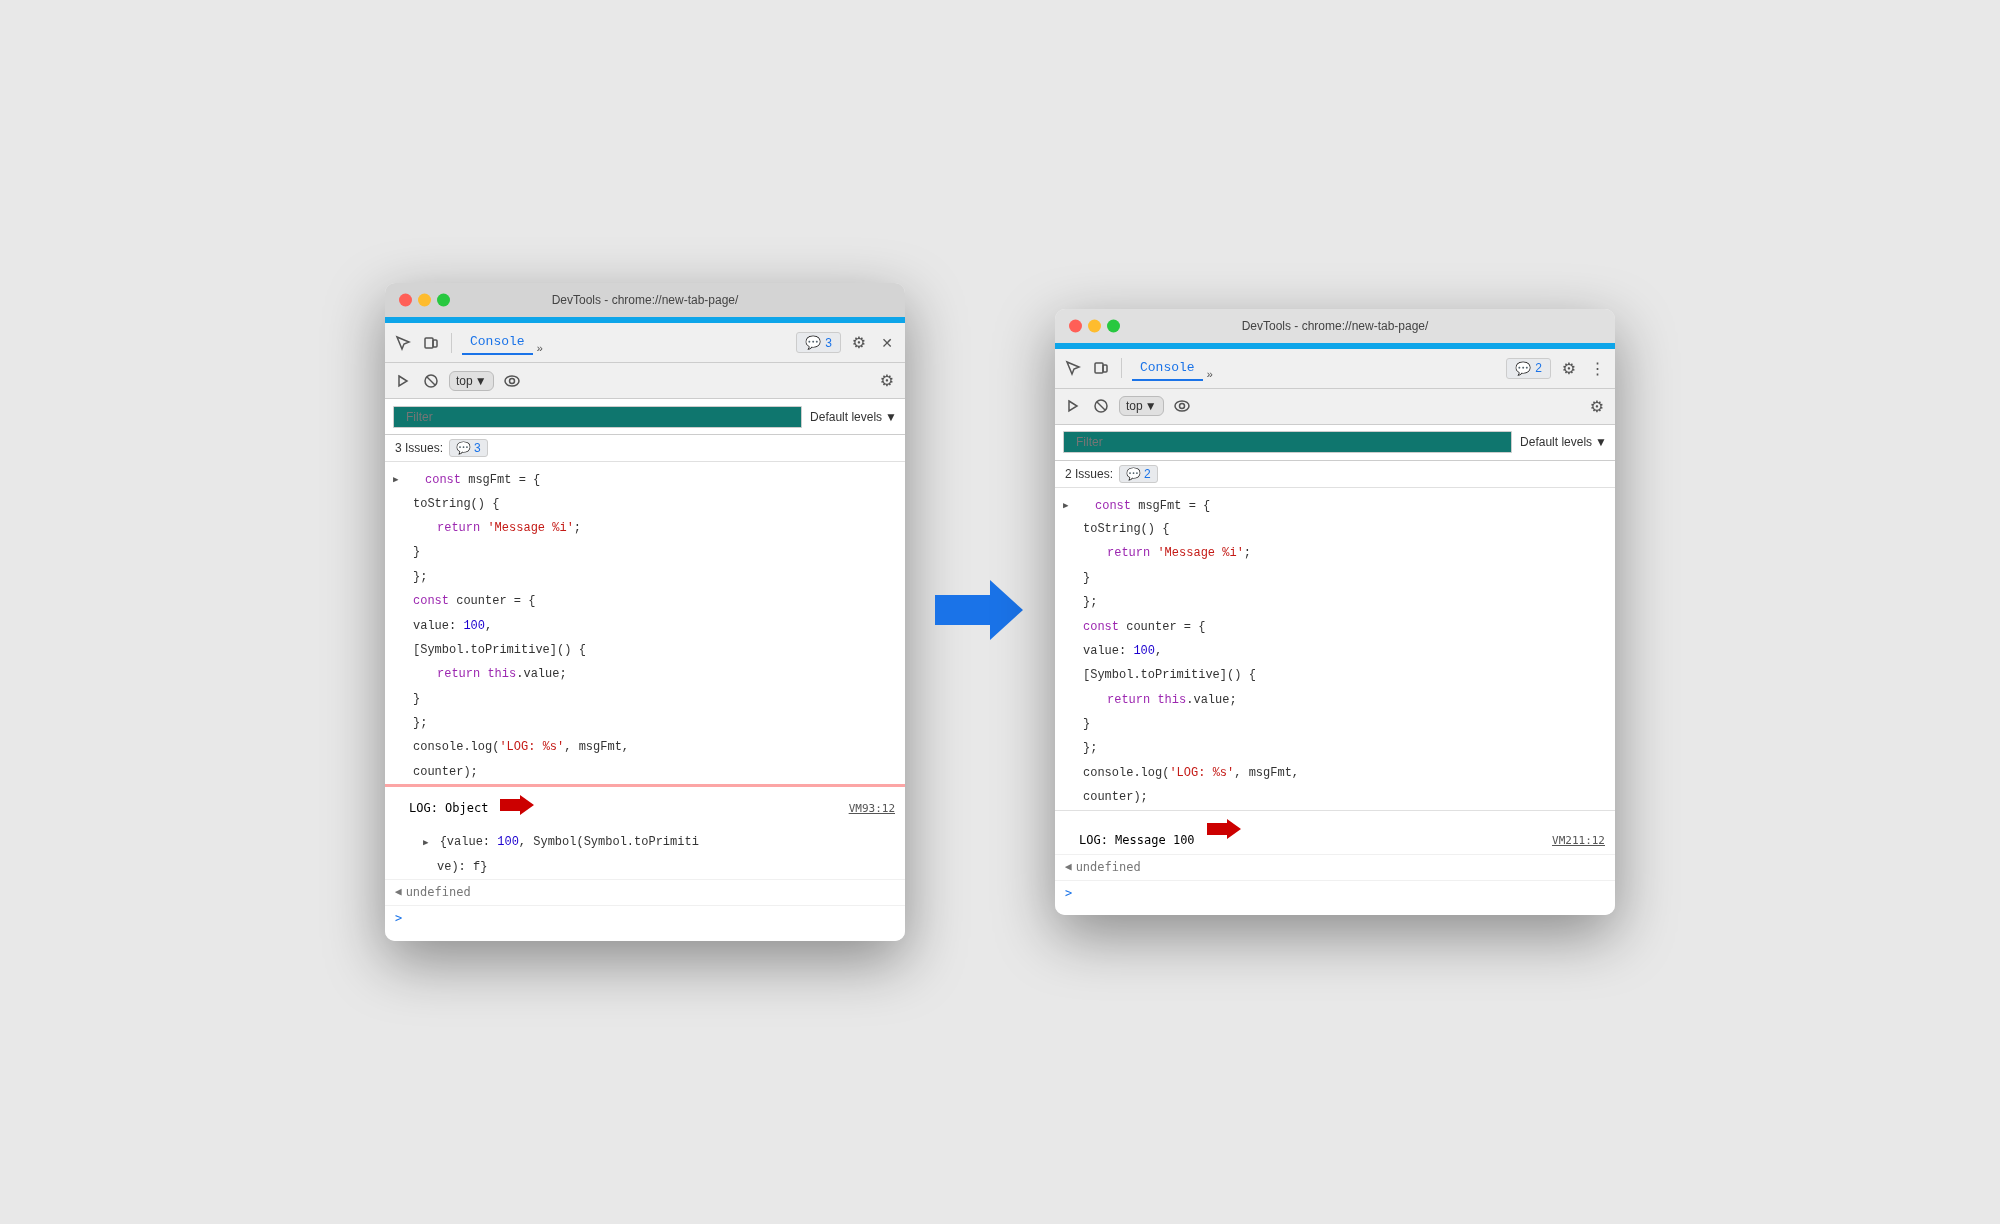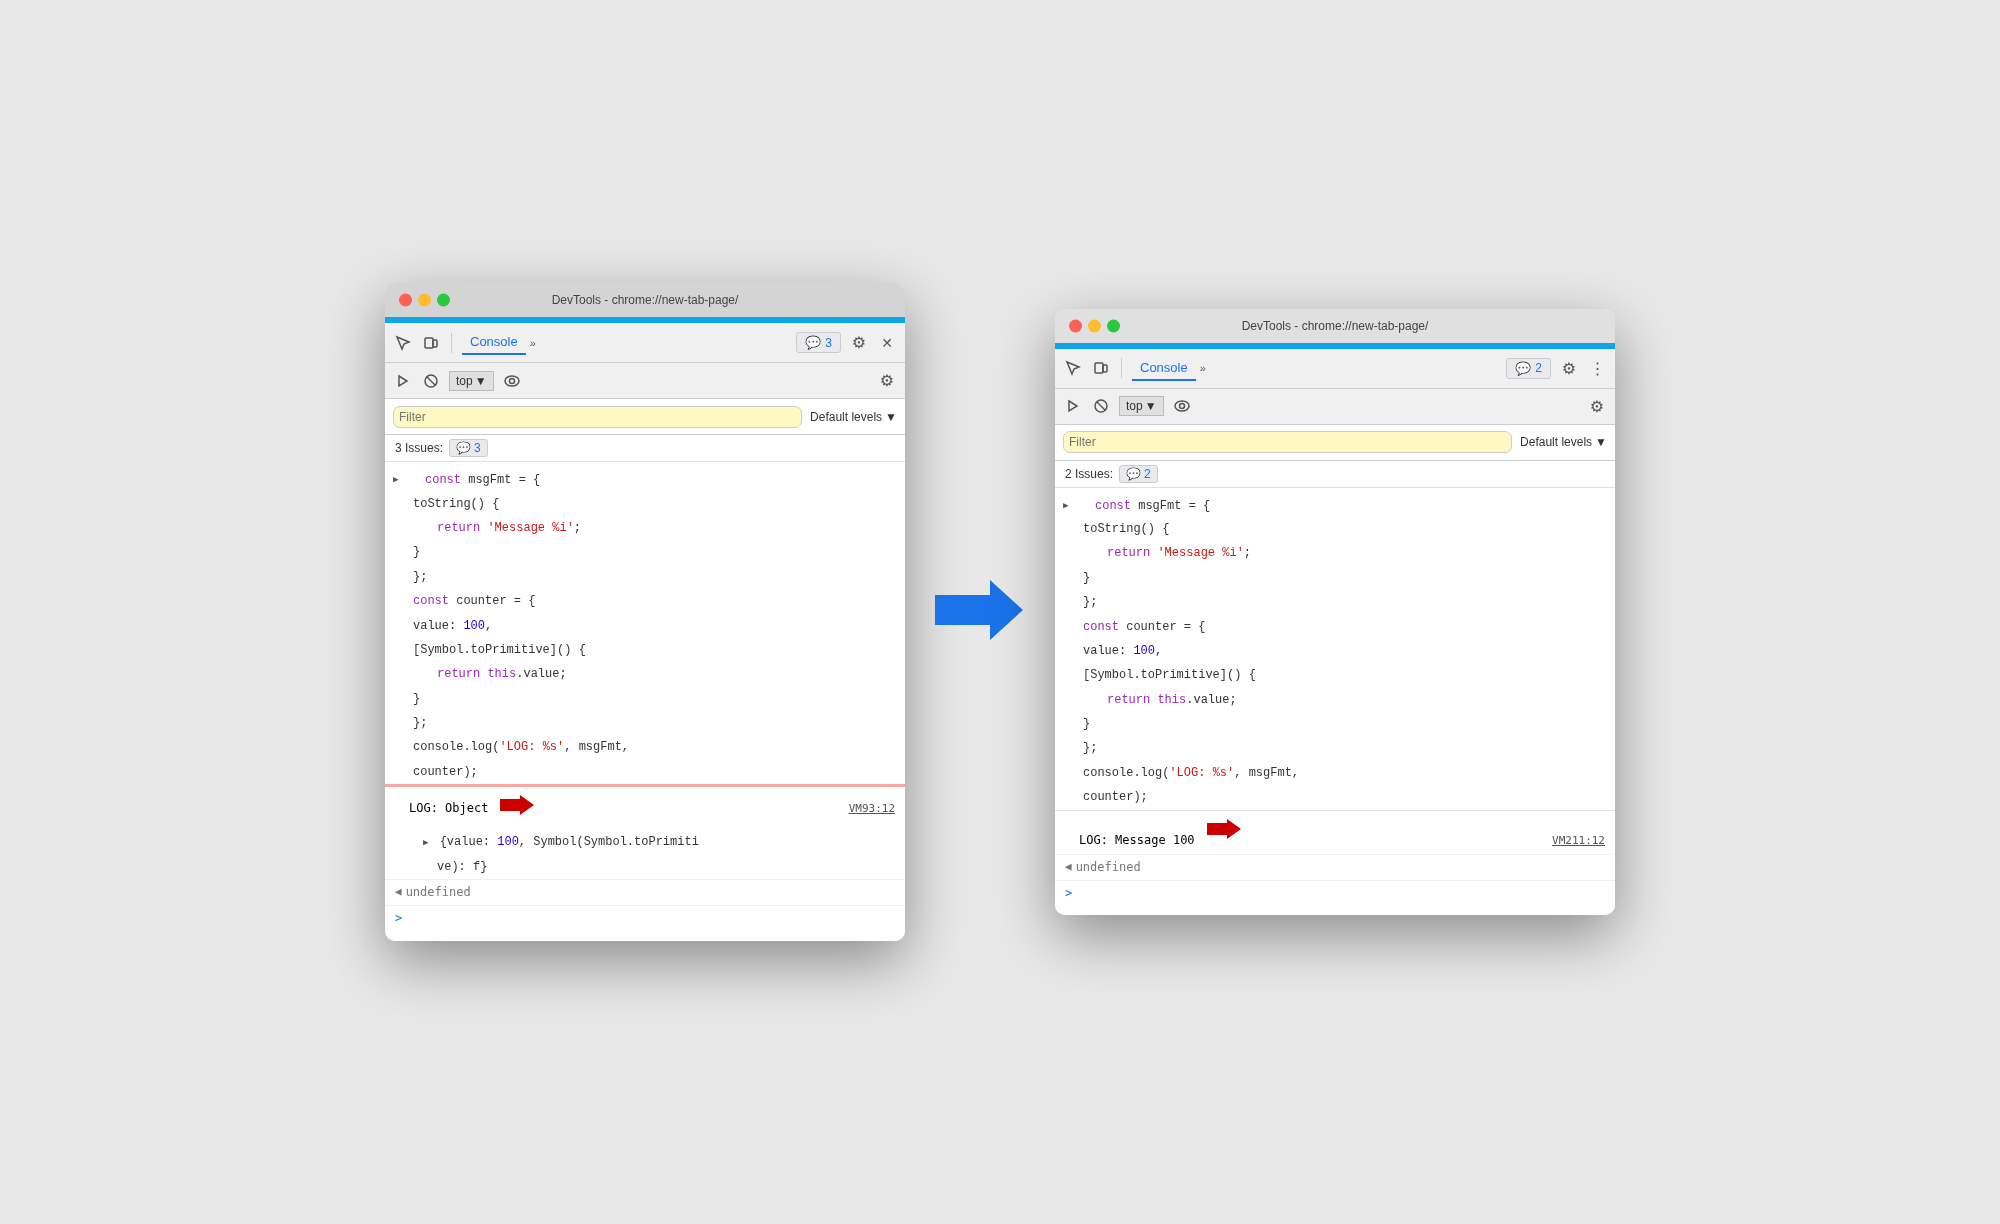--- a/index.html
+++ b/index.html
@@ -96,22 +96,23 @@
       align-items: center;
       justify-content: center;
       color: #555;
       font-size: 14px;
       cursor: pointer;
       flex-shrink: 0;
     }
 
     .tab-group {
       display: flex;
-      align-items: center;
+      align-items: flex-end;
       gap: 4px;
+      font-family: Liberation Mono, monospace;
     }
 
     .tab-active {
       font-size: 13px;
       font-weight: 500;
       color: #1a73e8;
       border-bottom: 2px solid #1a73e8;
       padding: 4px 8px;
       cursor: pointer;
     }
@@ -165,45 +166,45 @@
       gap: 8px;
       height: 36px;
     }
 
     .top-selector {
       display: flex;
       align-items: center;
       gap: 2px;
       background: #e0e0e0;
       border: 1px solid #bbb;
-      border-radius: 0;
+      border-radius: 6px;
       padding: 2px 6px;
       font-size: 12px;
       color: #333;
       cursor: pointer;
     }
 
     .filter-bar {
       background: white;
       border-bottom: 1px solid #ccc;
       display: flex;
       align-items: center;
       padding: 4px 8px;
       gap: 8px;
       height: 36px;
     }
 
     .filter-input {
       flex: 1;
       border: 1px solid #ccc;
-      border-radius: 7px;
-      padding: 3px 5px;
+      border-radius: 1px;
+      padding: 3px 12px;
       font-size: 12px;
       outline: none;
-      background: #fef9c3;
+      background: #0f766e;
     }
 
     .default-levels {
       display: flex;
       align-items: center;
       gap: 3px;
       font-size: 12px;
       color: #333;
       cursor: pointer;
       white-space: nowrap;

